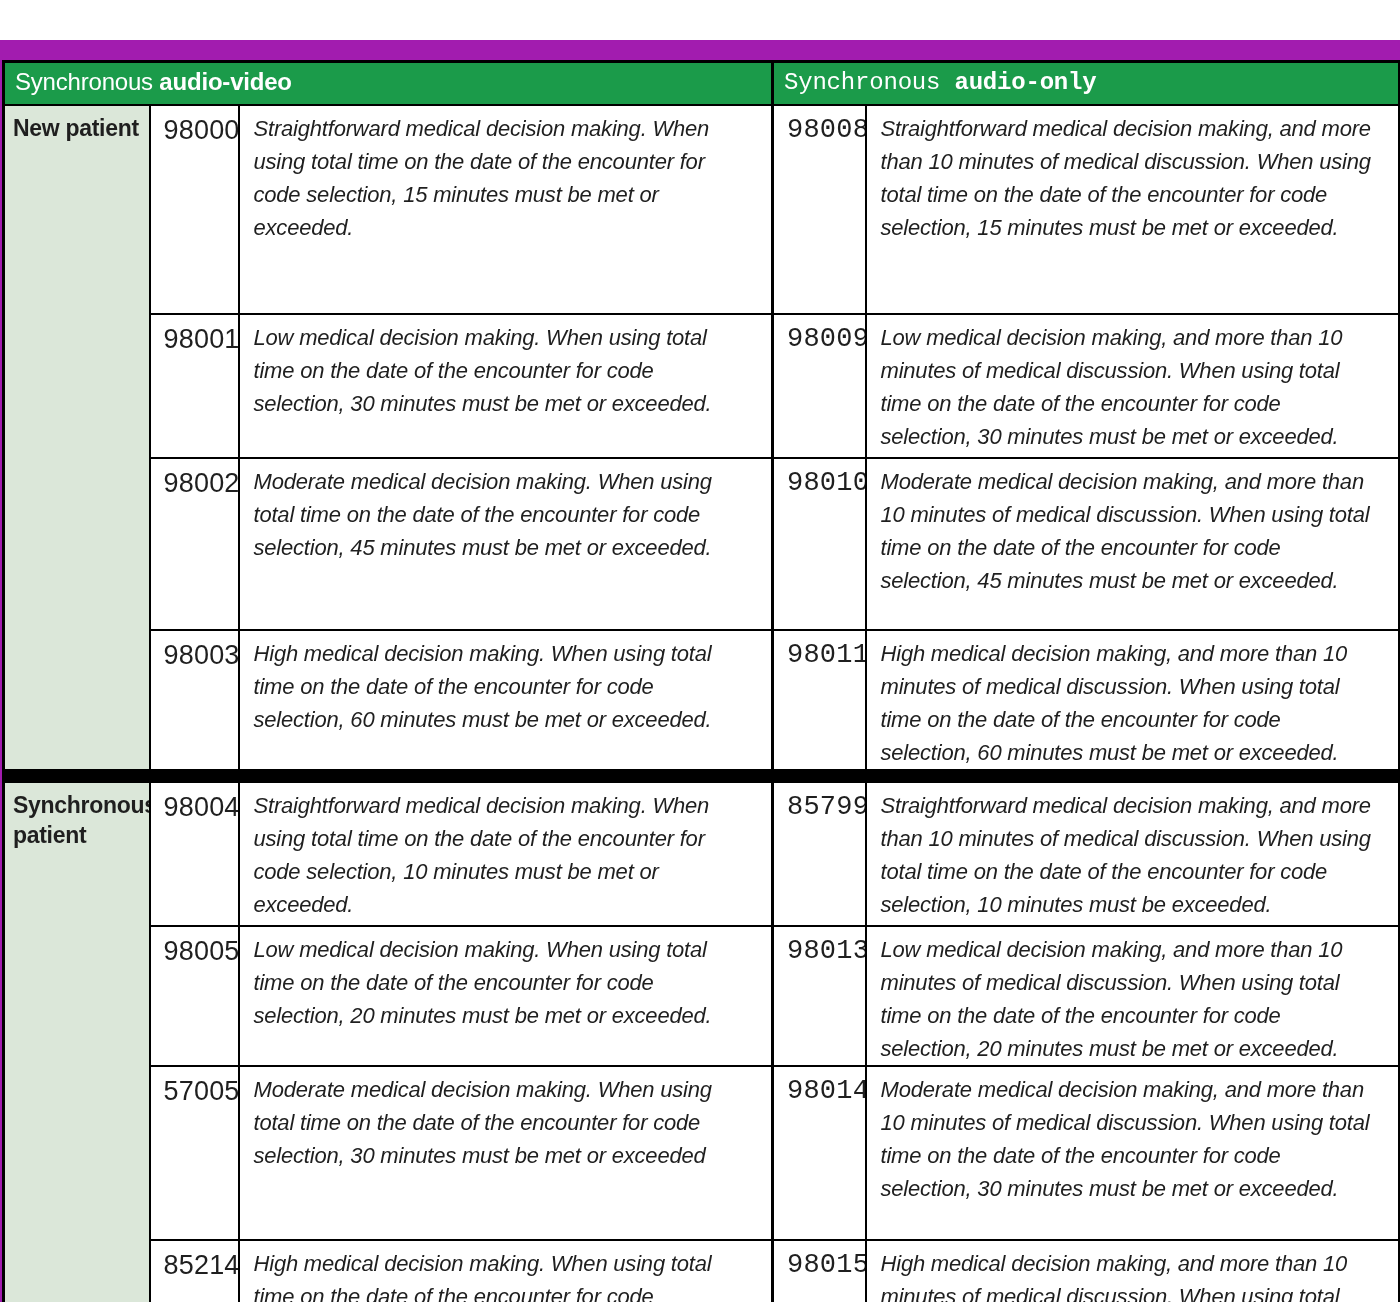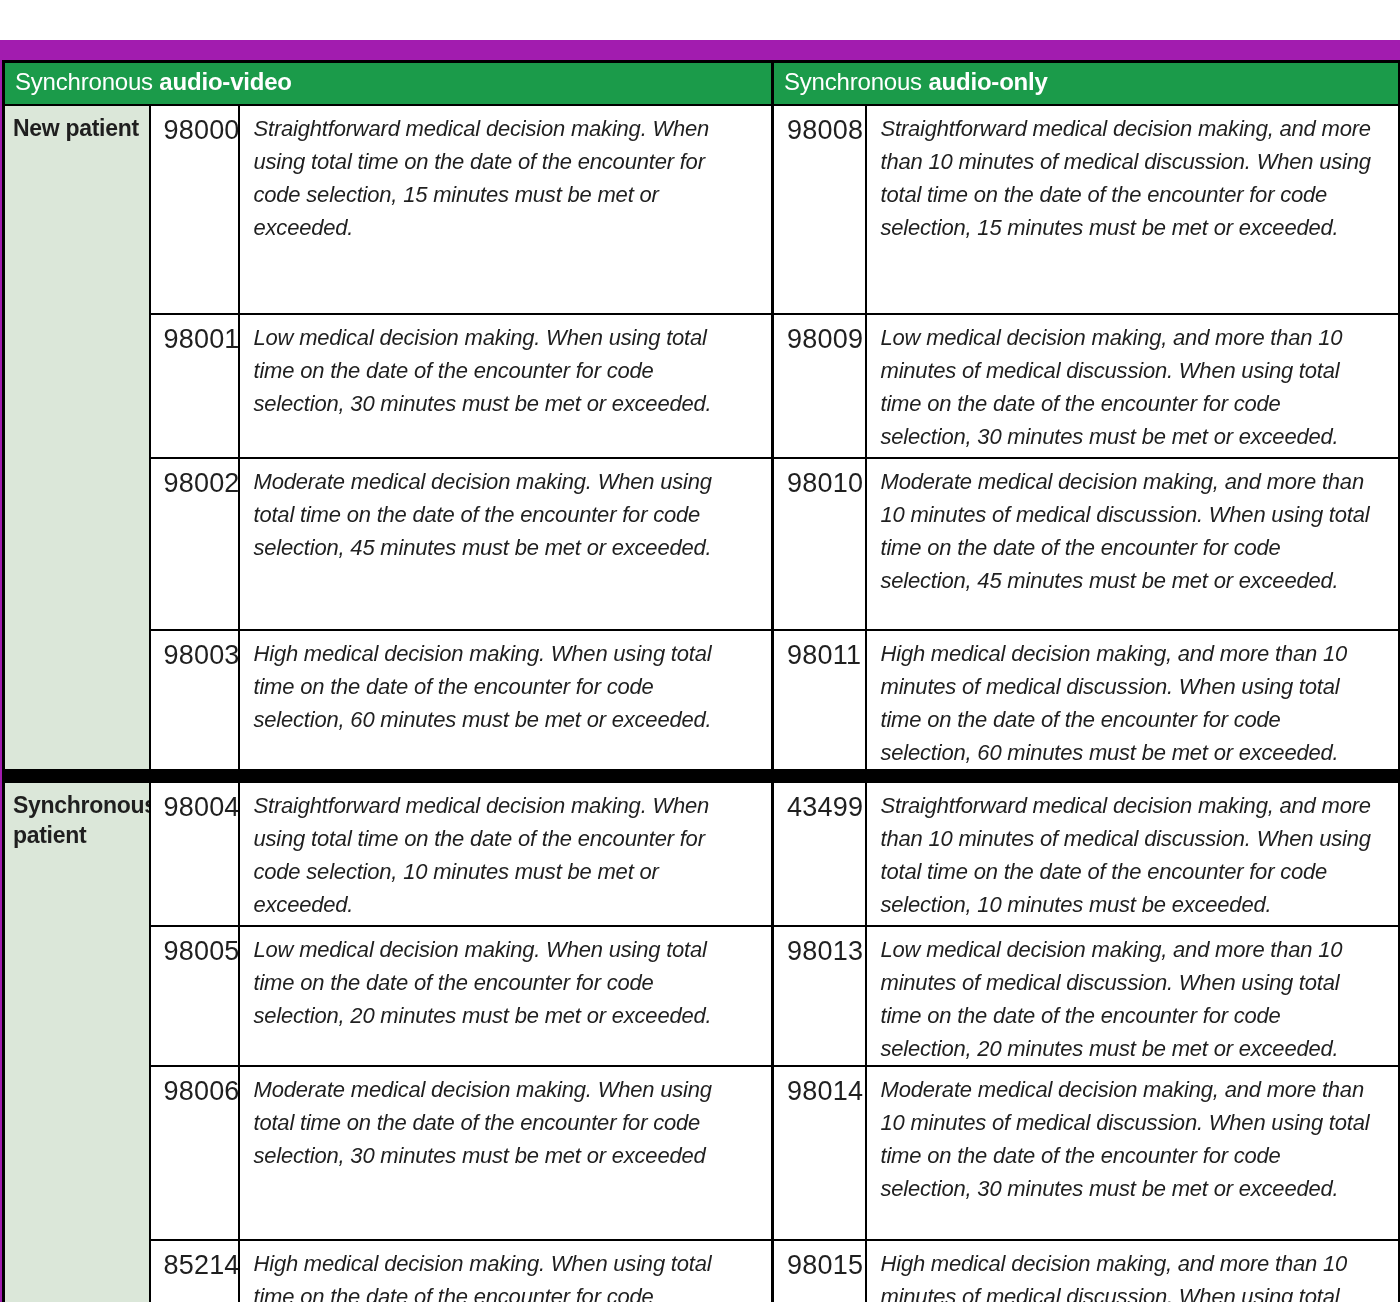--- a/index.html
+++ b/index.html
@@ -56,21 +56,21 @@
   
   td.desc {
     font-size: 22px;
     line-height: 33px;
     padding: 6px 22px 0 14px;
     letter-spacing: -0.2px;
     background: #ffffff;
     font-style: italic;
   }
   
-  td.cleft { border-left: 3px solid var(--border, #000000); }
+  td.cleft { border-left: 3px solid var(--border, #000000); font-family: Liberation Mono, monospace; }
   
   tr.divider-row { height: 12px; }
   tr.divider-row td {
     background: var(--border, #000000);
     padding: 0;
     border: 0;
   }
   
   tr.r1 { height: 209px; }
   tr.r2 { height: 144px; }
@@ -127,31 +127,31 @@
     </tr>
 
     <tr class="divider-row">
       <td colspan="5"></td>
     </tr>
 
     <tr class="r5">
       <td class="ptype" rowspan="4">Synchronous patient</td>
       <td class="code">98004</td>
       <td class="desc">Straightforward medical decision making. When using total time on the date of the encounter for code selection, 10 minutes must be met or exceeded.</td>
-      <td class="code cleft">43499</td>
+      <td class="code cleft">85799</td>
       <td class="desc">Straightforward medical decision making, and more than 10 minutes of medical discussion. When using total time on the date of the encounter for code selection, 10 minutes must be exceeded.</td>
     </tr>
     <tr class="r6">
       <td class="code">98005</td>
       <td class="desc">Low medical decision making. When using total time on the date of the encounter for code selection, 20 minutes must be met or exceeded.</td>
       <td class="code cleft">98013</td>
       <td class="desc">Low medical decision making, and more than 10 minutes of medical discussion. When using total time on the date of the encounter for code selection, 20 minutes must be met or exceeded.</td>
     </tr>
     <tr class="r7">
-      <td class="code">98006</td>
+      <td class="code">57005</td>
       <td class="desc">Moderate medical decision making. When using total time on the date of the encounter for code selection, 30 minutes must be met or exceeded</td>
       <td class="code cleft">98014</td>
       <td class="desc">Moderate medical decision making, and more than 10 minutes of medical discussion. When using total time on the date of the encounter for code selection, 30 minutes must be met or exceeded.</td>
     </tr>
     <tr class="r8">
       <td class="code">85214</td>
       <td class="desc">High medical decision making. When using total time on the date of the encounter for code selection, 40 minutes must be met or exceeded.</td>
       <td class="code cleft">98015</td>
       <td class="desc">High medical decision making, and more than 10 minutes of medical discussion. When using total time on the date of the encounter for code selection, 40 minutes must be met or exceeded.</td>
     </tr>

